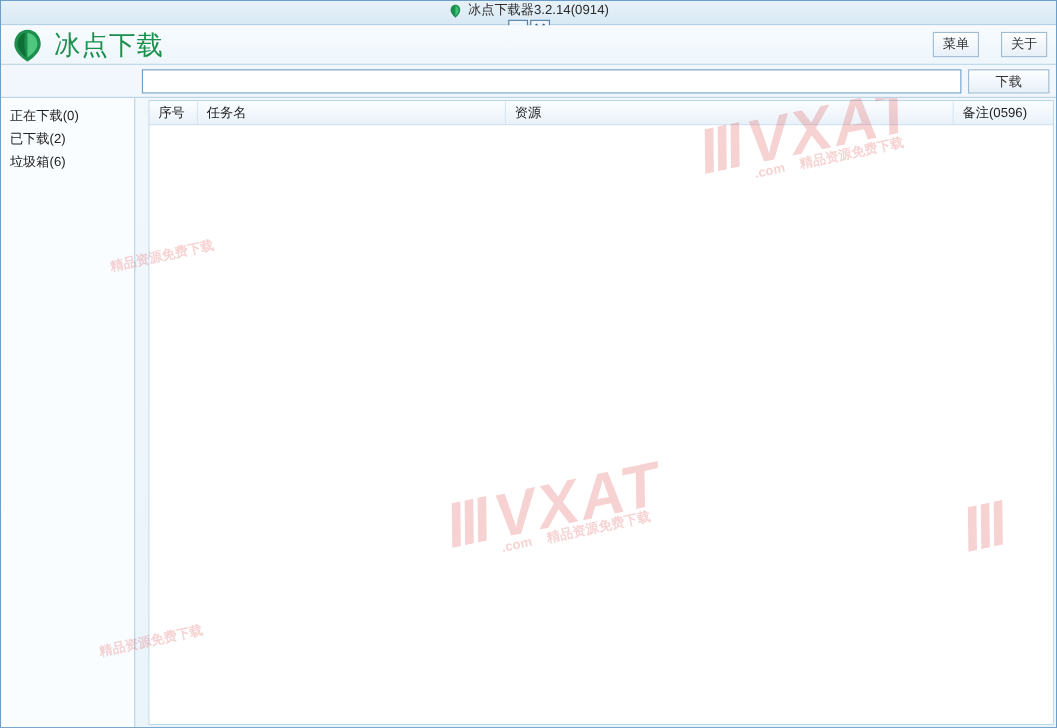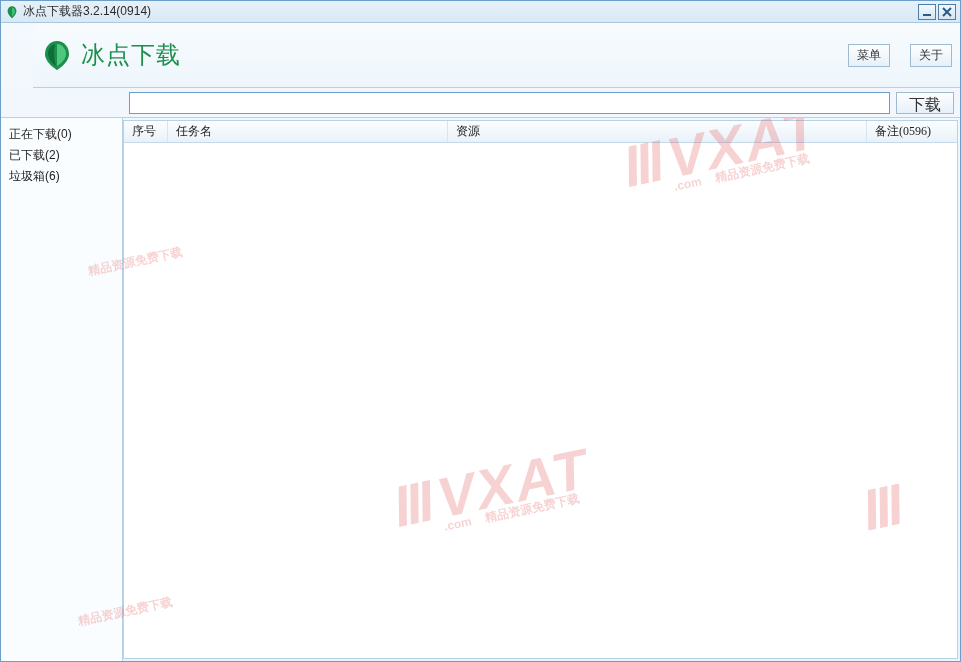--- a/index.html
+++ b/index.html
@@ -21,20 +21,21 @@
       flex-direction: column;
     }
     .titlebar {
       height: 22px;
       background: linear-gradient(#e7f1f9, #d8e9f5);
       border-bottom: 1px solid #a9c8e0;
       display: flex;
       align-items: center;
       padding: 0 4px;
       justify-content: space-between;
+      flex-direction: column;
     }
     .titlebar-left {
       display: flex;
       align-items: center;
       gap: 4px;
     }
     .title-icon {
       width: 14px;
       height: 14px;
       display: inline-flex;
@@ -54,28 +55,27 @@
       height: 16px;
       border: 1px solid #4f7fa8;
       background: linear-gradient(#f2f8fd, #d3e6f4);
       display: inline-flex;
       align-items: center;
       justify-content: center;
       cursor: pointer;
     }
     .tb-btn svg { display: block; }
     .header-area {
-      height: 65px;
+      height: 36px;
       background: linear-gradient(#f7fbfe, #eef6fc);
       border-bottom: 1px solid #b6d2e6;
       display: flex;
       align-items: center;
       justify-content: space-between;
       padding: 0 8px;
-      margin-left: 32px;
     }
     .brand {
       display: flex;
       align-items: center;
       gap: 8px;
     }
     .brand-logo {
       width: 32px;
       height: 32px;
     }
@@ -115,30 +115,31 @@
       height: 22px;
       border: 1px solid #6b9ec8;
       background: #fff;
       padding: 2px 4px;
       font-size: 12px;
       outline: none;
     }
     .dl-btn {
       border: 1px solid #9fbbd2;
       background: linear-gradient(#fdfeff, #e7f0f8);
-      padding: 2px 12px;
+      padding: 2px 24px;
       height: 22px;
-      font-size: 16px;
+      font-size: 12px;
       cursor: pointer;
       color: #333;
     }
     .body-area {
       flex: 1;
       display: flex;
       overflow: hidden;
+      gap: 12px;
     }
     .sidebar {
       width: 122px;
       border-right: 1px solid #b6d2e6;
       background: #fafdff;
       padding: 6px 8px;
       flex-shrink: 0;
     }
     .sidebar-item {
       padding: 2px 0;
@@ -164,21 +165,20 @@
       font-size: 12px;
       color: #222;
     }
     .col {
       padding: 0 8px;
       border-right: 1px solid #d7e5f0;
       height: 100%;
       display: flex;
       align-items: center;
       white-space: nowrap;
-      font-family: Liberation Serif, serif;
     }
     .col-seq   { width: 44px; }
     .col-task  { width: 280px; flex-shrink:0; }
     .col-state { width: 300px; flex-shrink:0; }
     .col-res   { flex: 1; }
     .col-note  { width: 90px; border-right: none; }
     .list-body {
       flex: 1;
       background: #fff;
       position: relative;

